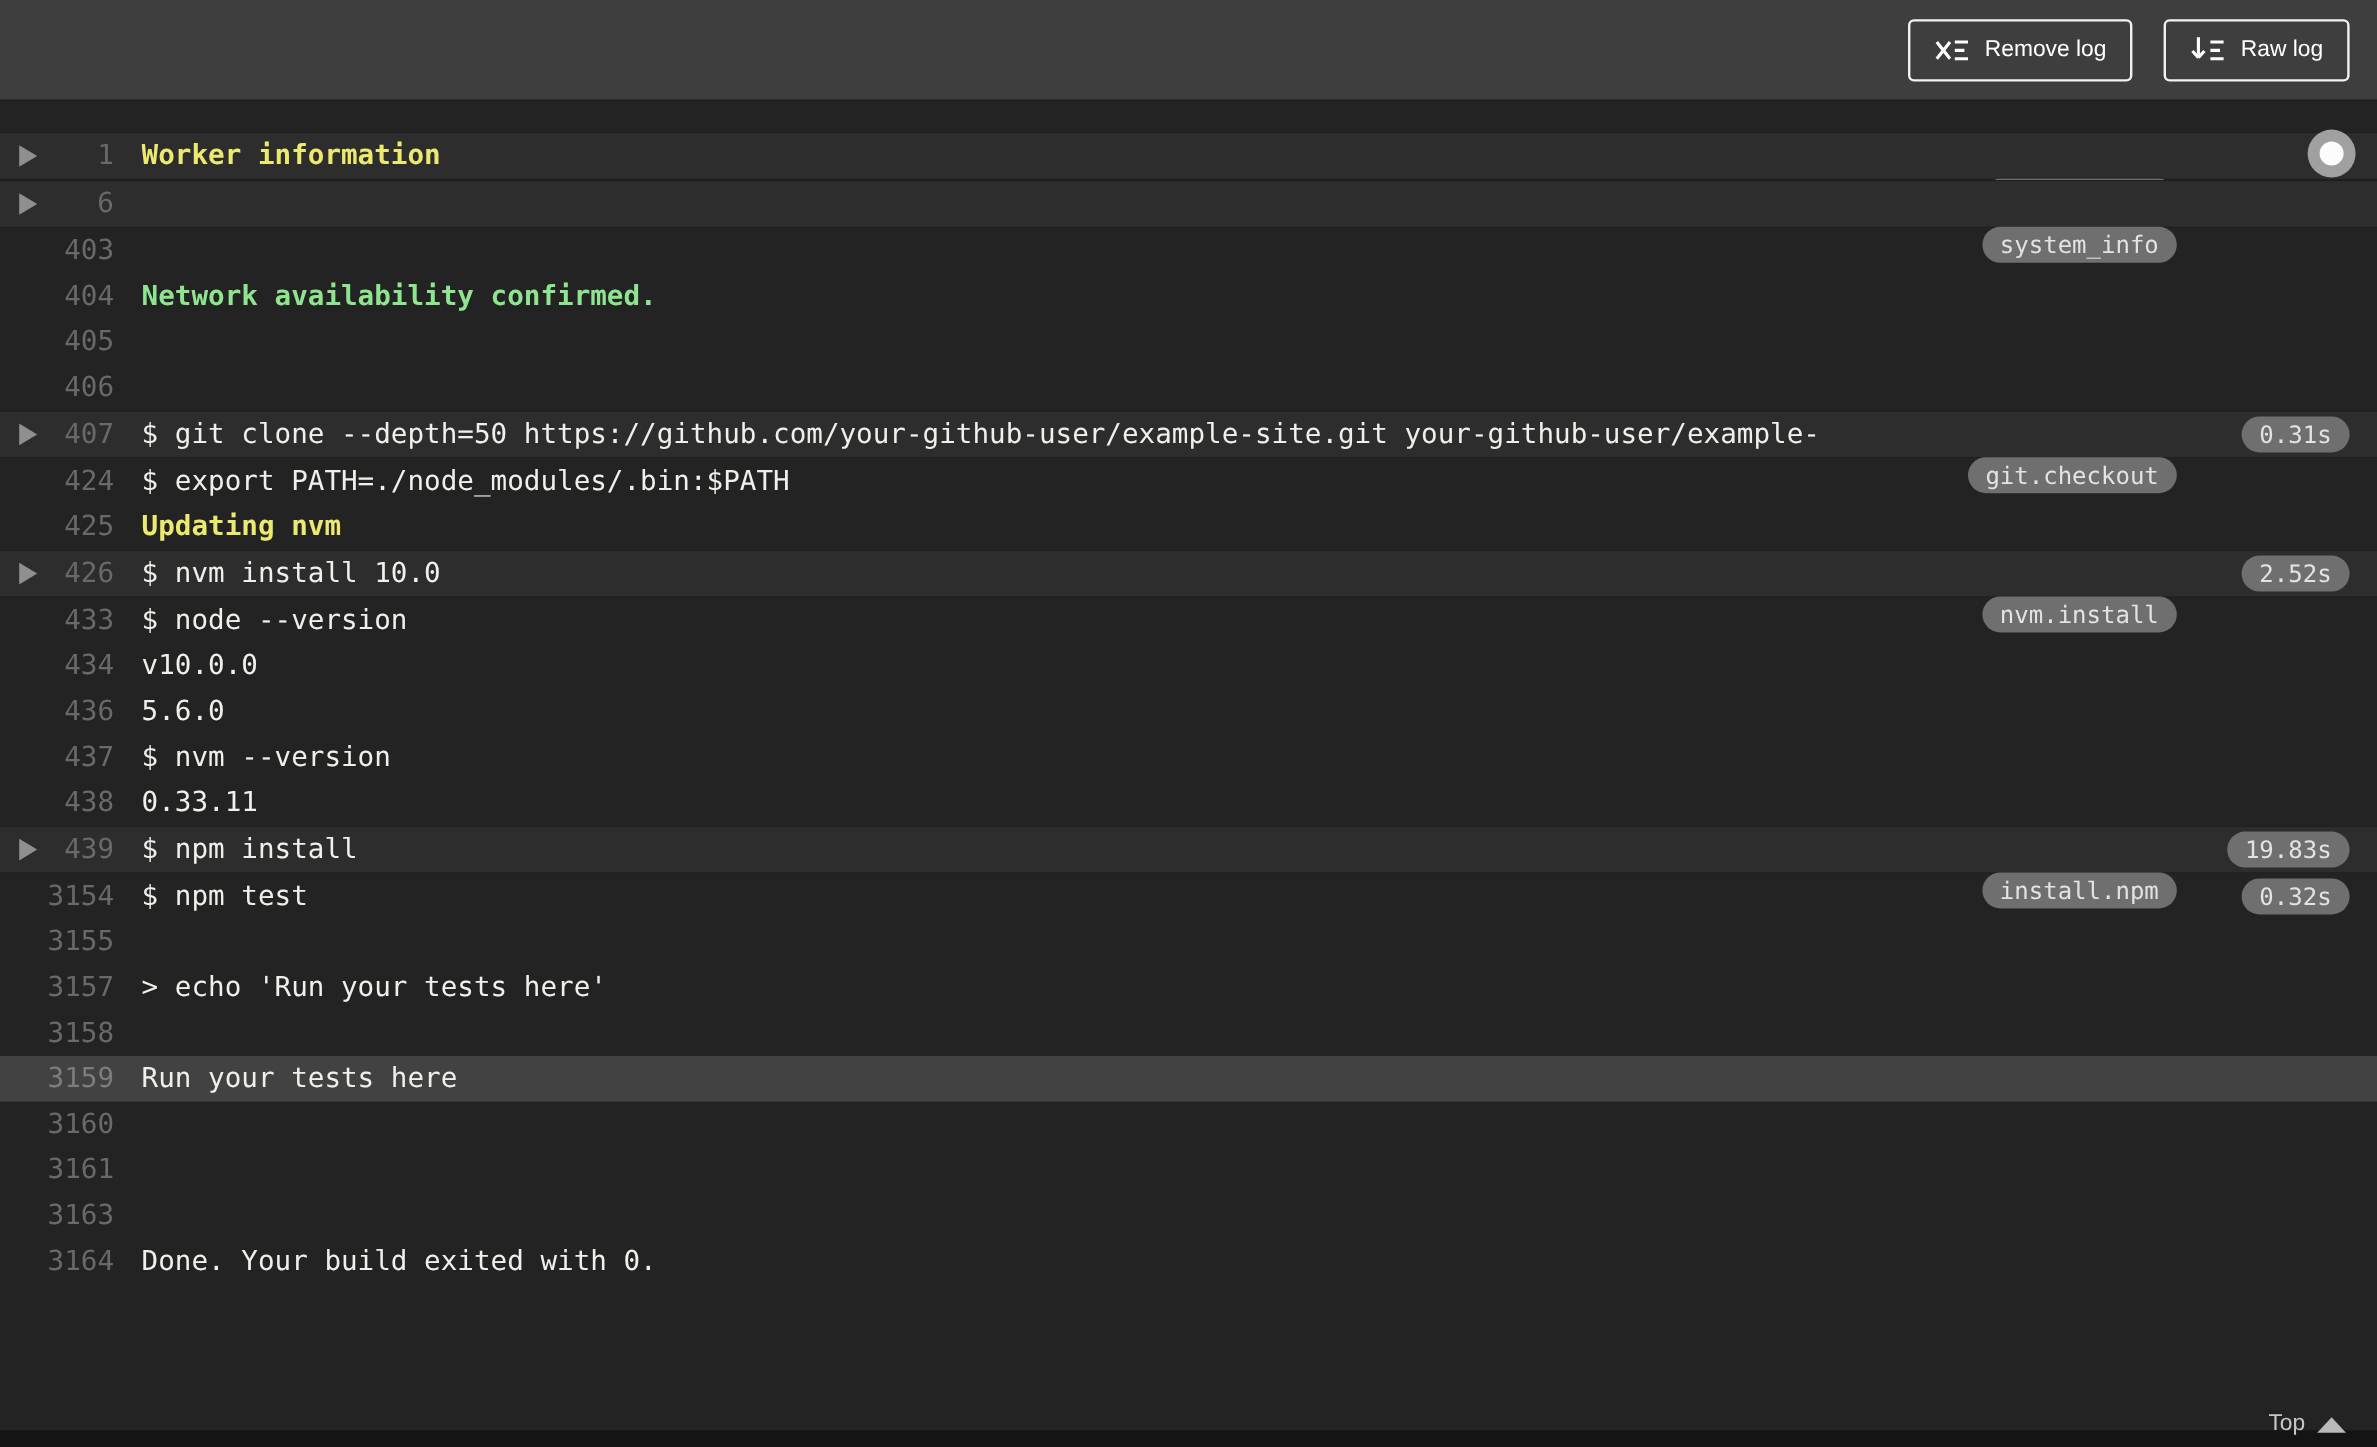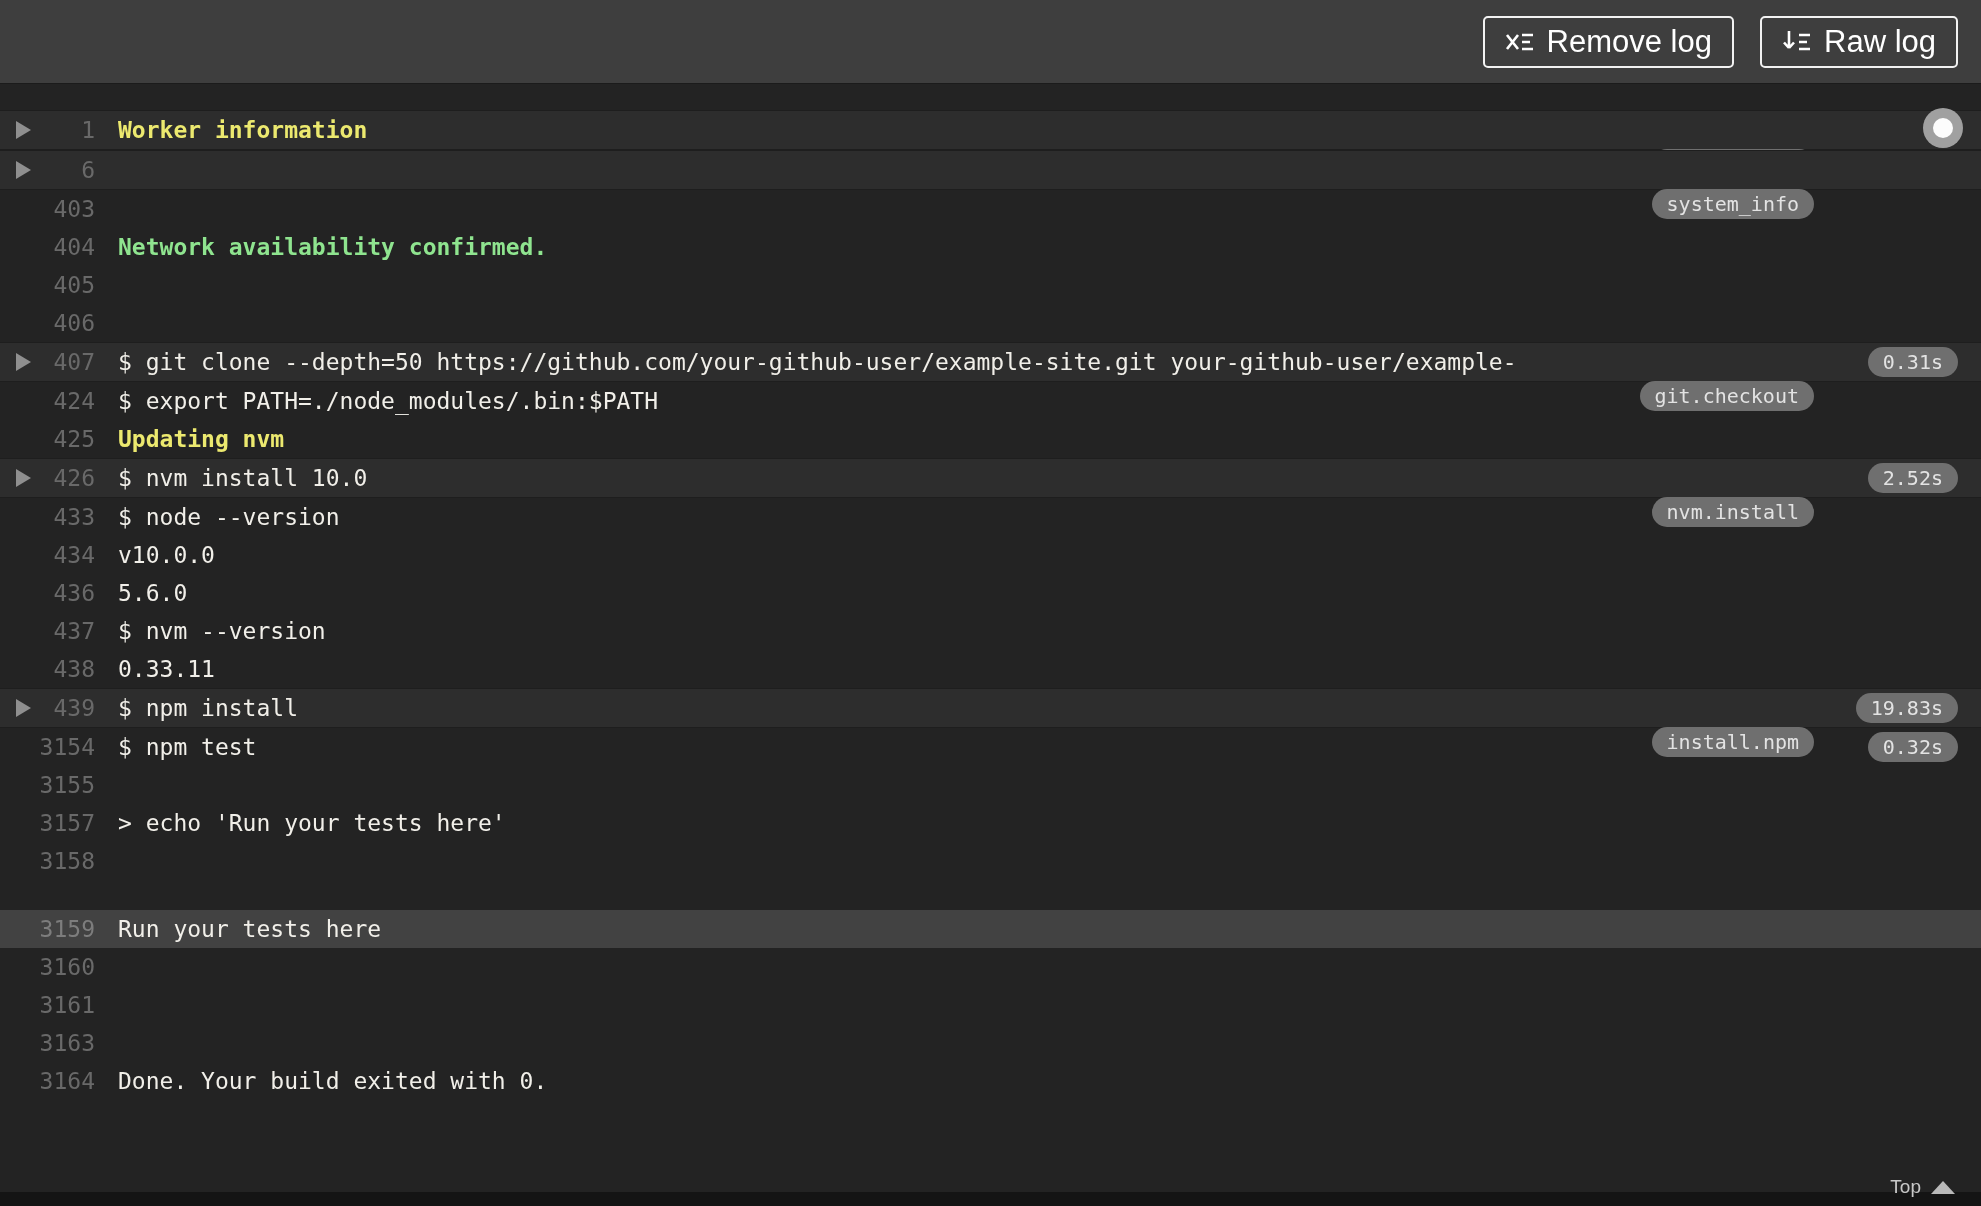--- a/index.html
+++ b/index.html
@@ -4,29 +4,29 @@
 <style>
   html,body{margin:0;padding:0;background:#141414;}
   .app{position:relative;width:1981px;height:1206px;background:#232323;overflow:hidden;
        font-family:"DejaVu Sans Mono",monospace;}
   
   .toolbar{position:absolute;top:0;left:0;right:0;height:84px;background:#3e3e3e;
            display:flex;align-items:center;justify-content:flex-end;gap:26px;
            padding-right:23px;box-sizing:border-box;border-bottom:1px solid #1b1b1b;}
   .tbtn{display:flex;align-items:center;gap:12px;height:52px;padding:0 20px;
         background:transparent;border:2px solid #f2f2f2;border-radius:5px;
-        color:#ffffff;font-family:"Liberation Sans",sans-serif;font-size:31px;cursor:pointer;}
+        color:#ffffff;font-family:"Liberation Sans",sans-serif;font-size:19px;cursor:pointer;}
   .tbtn svg{display:block;}
   
   .logwrap{position:absolute;top:85px;left:0;right:0;bottom:14px;background:#232323;
            padding-top:25px;}
   .row{position:relative;height:38px;line-height:38px;font-size:23px;color:#f1efe9;
        white-space:pre;}
   .row.section{background:#2d2d2d;border-top:1px solid #1e1e1e;border-bottom:1px solid #1e1e1e;}
-  .row.hl{background:#424242;margin-top:30px;}
+  .row.hl{background:#424242;}
   .fold{position:absolute;left:16px;top:10px;width:0;height:0;
         border-left:15px solid #8f8f8f;border-top:9px solid transparent;
         border-bottom:9px solid transparent;cursor:pointer;}
   .num{position:absolute;left:0;top:0;width:95px;text-align:right;color:#696969;cursor:pointer;}
   .row.hl .num{color:#7d7d7d;}
   .txt{position:absolute;left:118px;top:0;right:330px;overflow:hidden;}
   .row.nobadge .txt{right:20px;}
   .t-yellow{color:var(--c-yellow);font-weight:bold;}
   .t-green{color:var(--c-green);font-weight:bold;}
   .badge{position:absolute;top:4px;height:30px;line-height:30px;background:var(--c-badge);

